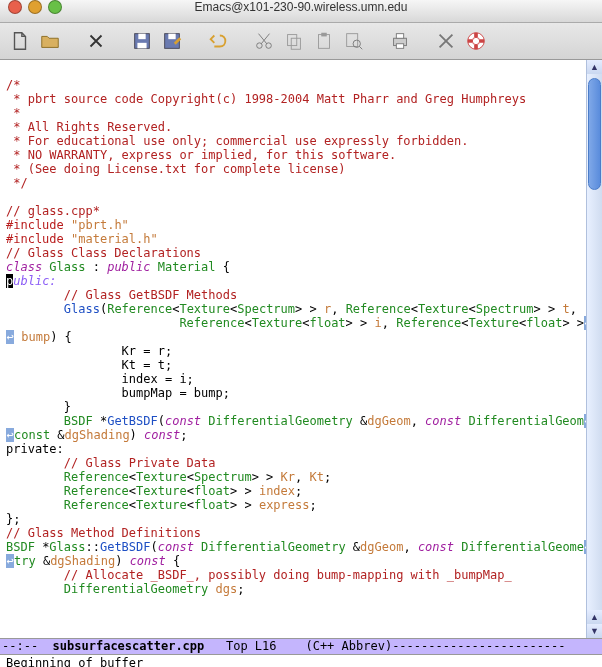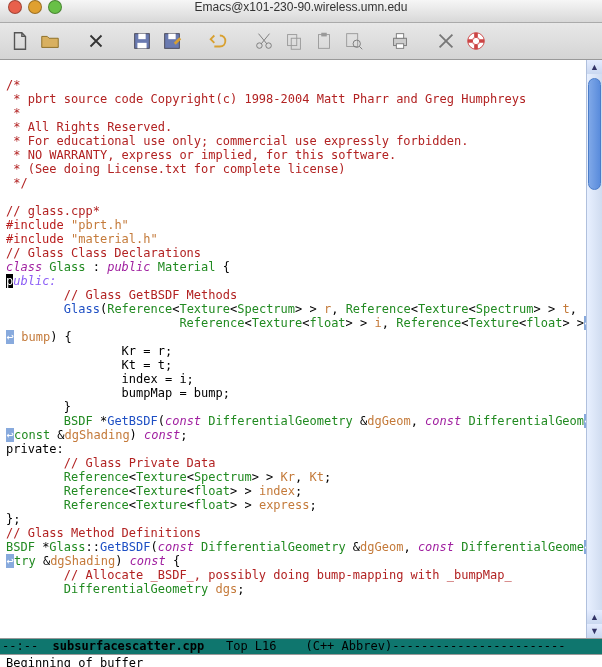--- a/index.html
+++ b/index.html
@@ -11,21 +11,21 @@
 .tbicon { width:24px; height:24px; display:flex; align-items:center; justify-content:center; }
 .tbicon svg { width:22px; height:22px; }
 .sep { width:10px; }
 .editor-wrap { position:relative; background:#fff; height:calc(667px - 22px - 36px - 15px - 16px); }
 .editor { font-family:"Bitstream Vera Sans Mono","Lucida Console",monospace; font-size:12px; line-height:14px; padding:4px 0 0 6px; white-space:pre; color:#000; position:absolute; inset:0; overflow:hidden; }
 .scrollbar { position:absolute; right:0; top:0; bottom:0; width:15px; background:linear-gradient(90deg,#e8f0ff,#d0dcf0); border-left:1px solid #b0c0dd; }
 .scroll-arrow { height:14px; background:linear-gradient(#e4ecff,#cad8f0); display:flex; align-items:center; justify-content:center; font-size:9px; color:#336; }
 .scroll-track { position:absolute; top:14px; bottom:28px; left:0; right:0; }
 .scroll-thumb { position:absolute; top:4px; left:1px; right:1px; height:110px; border-radius:7px; background:linear-gradient(90deg,#7fa8e8,#5a8cdc); border:0.5px solid #4a7cc8; }
 .scroll-bot { position:absolute; bottom:0; left:0; right:0; }
-.modeline { height:15px; background:#0f766e; border-top:1px solid #999; border-bottom:1px solid #999; font-family:"Bitstream Vera Sans Mono",monospace; font-size:12px; line-height:15px; padding-left:2px; white-space:pre; overflow:hidden; }
+.modeline { height:15px; background:#c4b5fd; border-top:1px solid #999; border-bottom:1px solid #999; font-family:"Bitstream Vera Sans Mono",monospace; font-size:12px; line-height:15px; padding-left:2px; white-space:pre; overflow:hidden; }
 .minibuf { height:16px; background:#fff; font-family:"Bitstream Vera Sans Mono",monospace; font-size:12px; line-height:16px; padding-left:6px; }
 .c-comment { color:#b22222; }
 .c-inc { color:#b91c1c; }
 .c-inc-file { color:#c47a3a; }
 .c-kw { color:#a020a0;font-style:italic; }
 .c-type { color:#218a21; }
 .c-var { color:#c47a3a; }
 .c-fn { color:#1e4fc4; }
 .cursor { background:#000; color:#fff; }
 .cont { background:#88aadd; color:#fff; display:inline-block; width:8px; text-align:center; }

